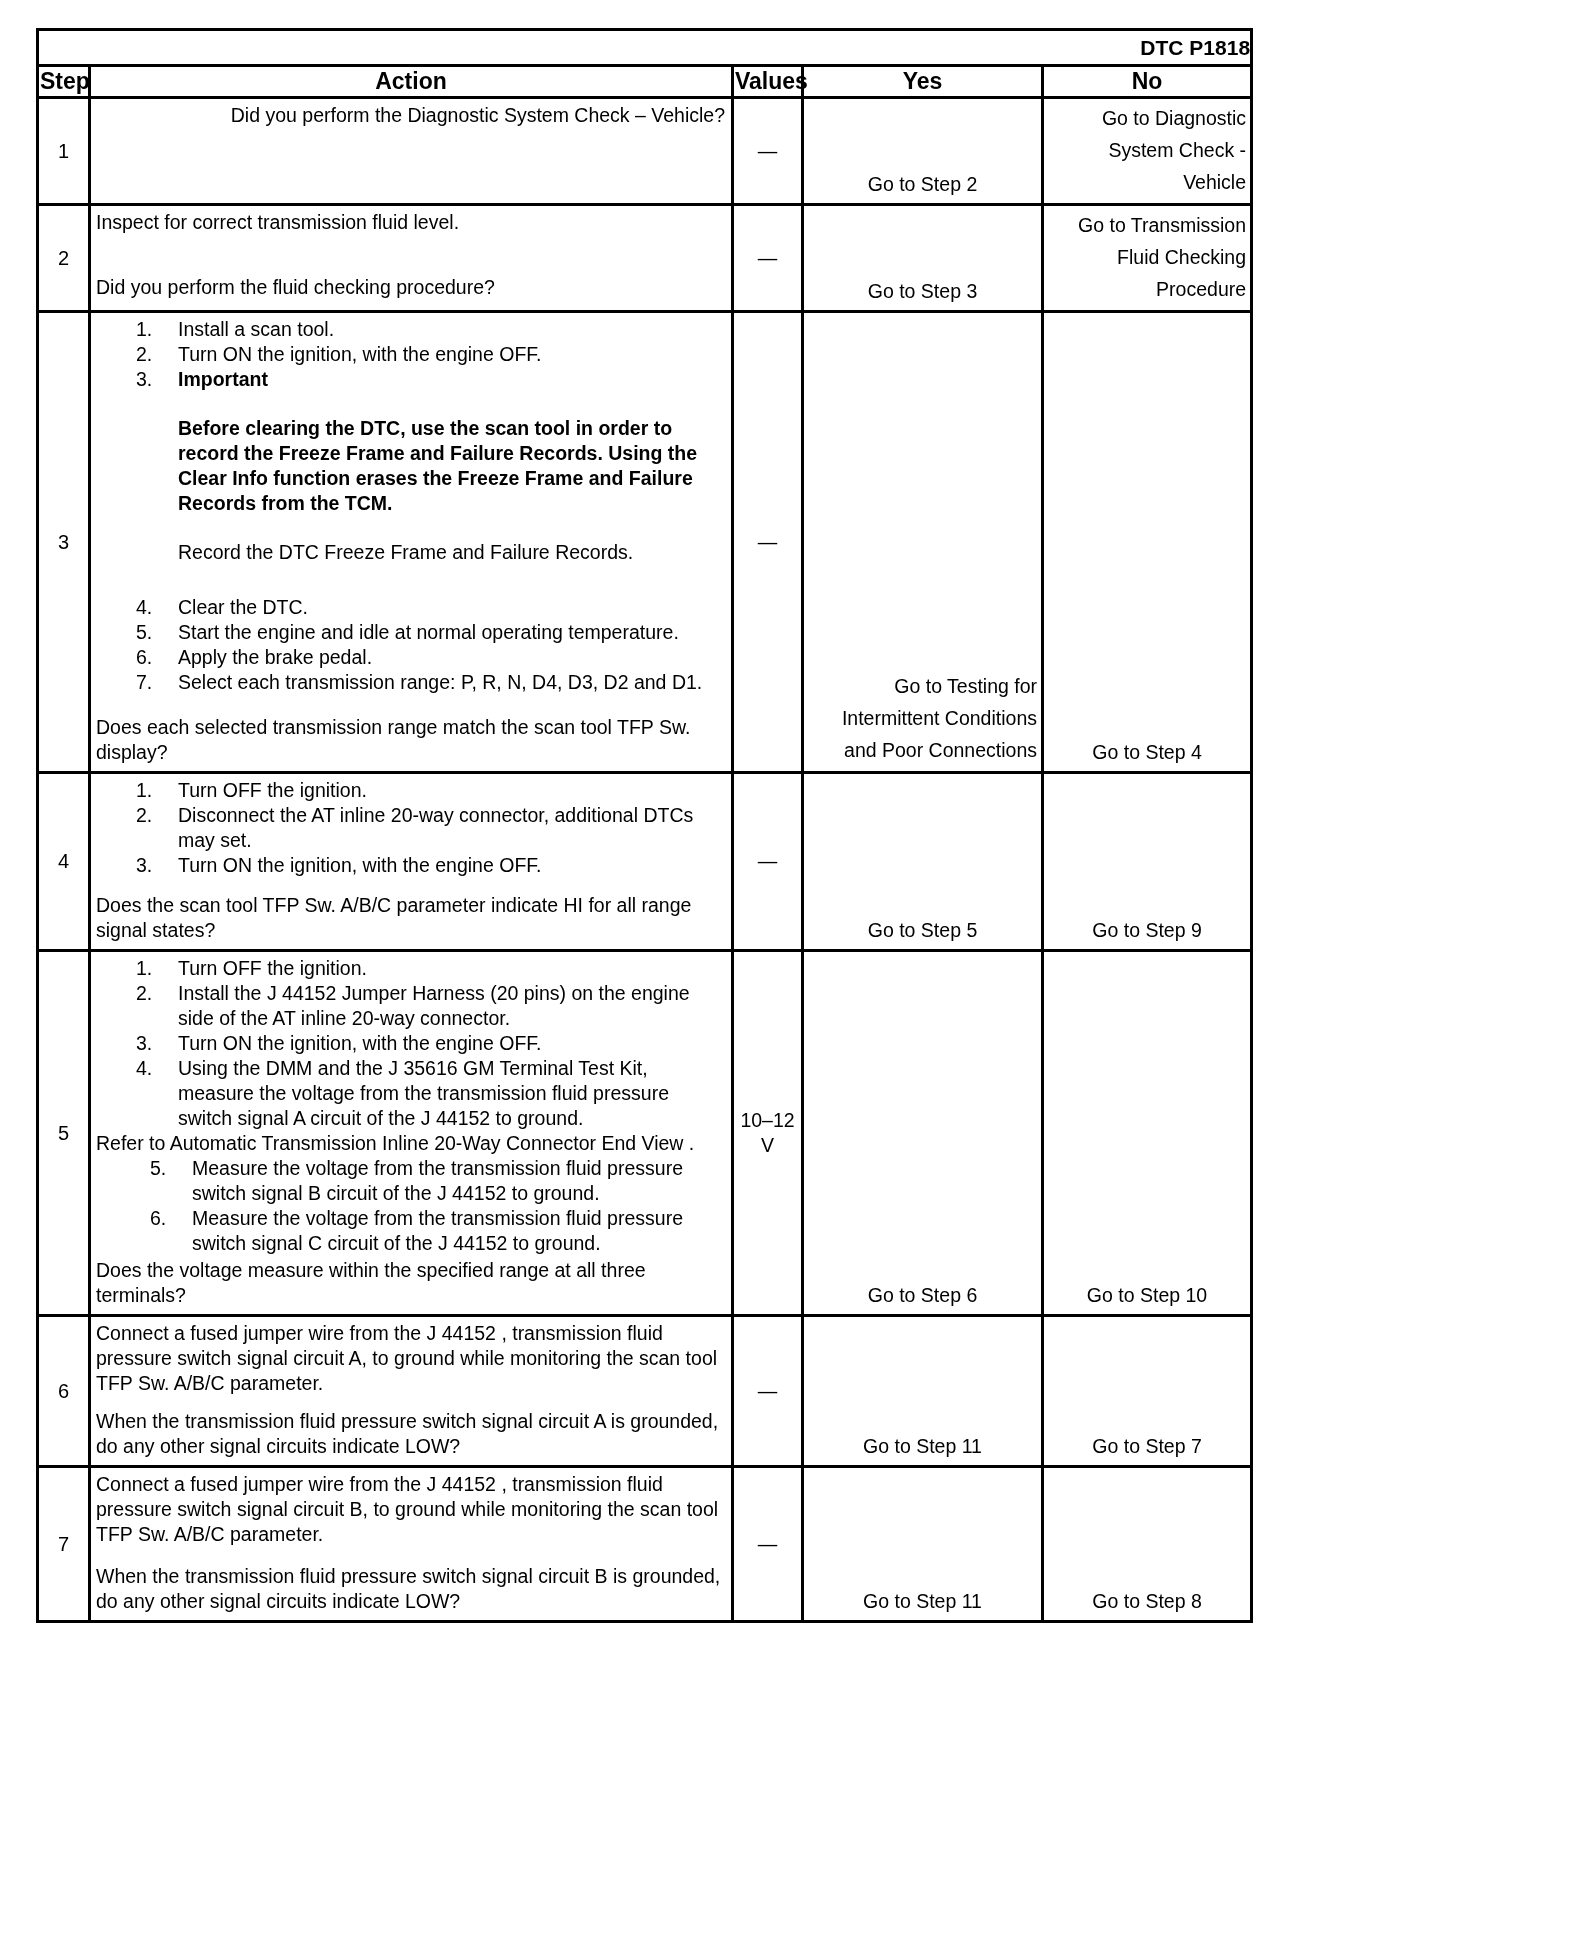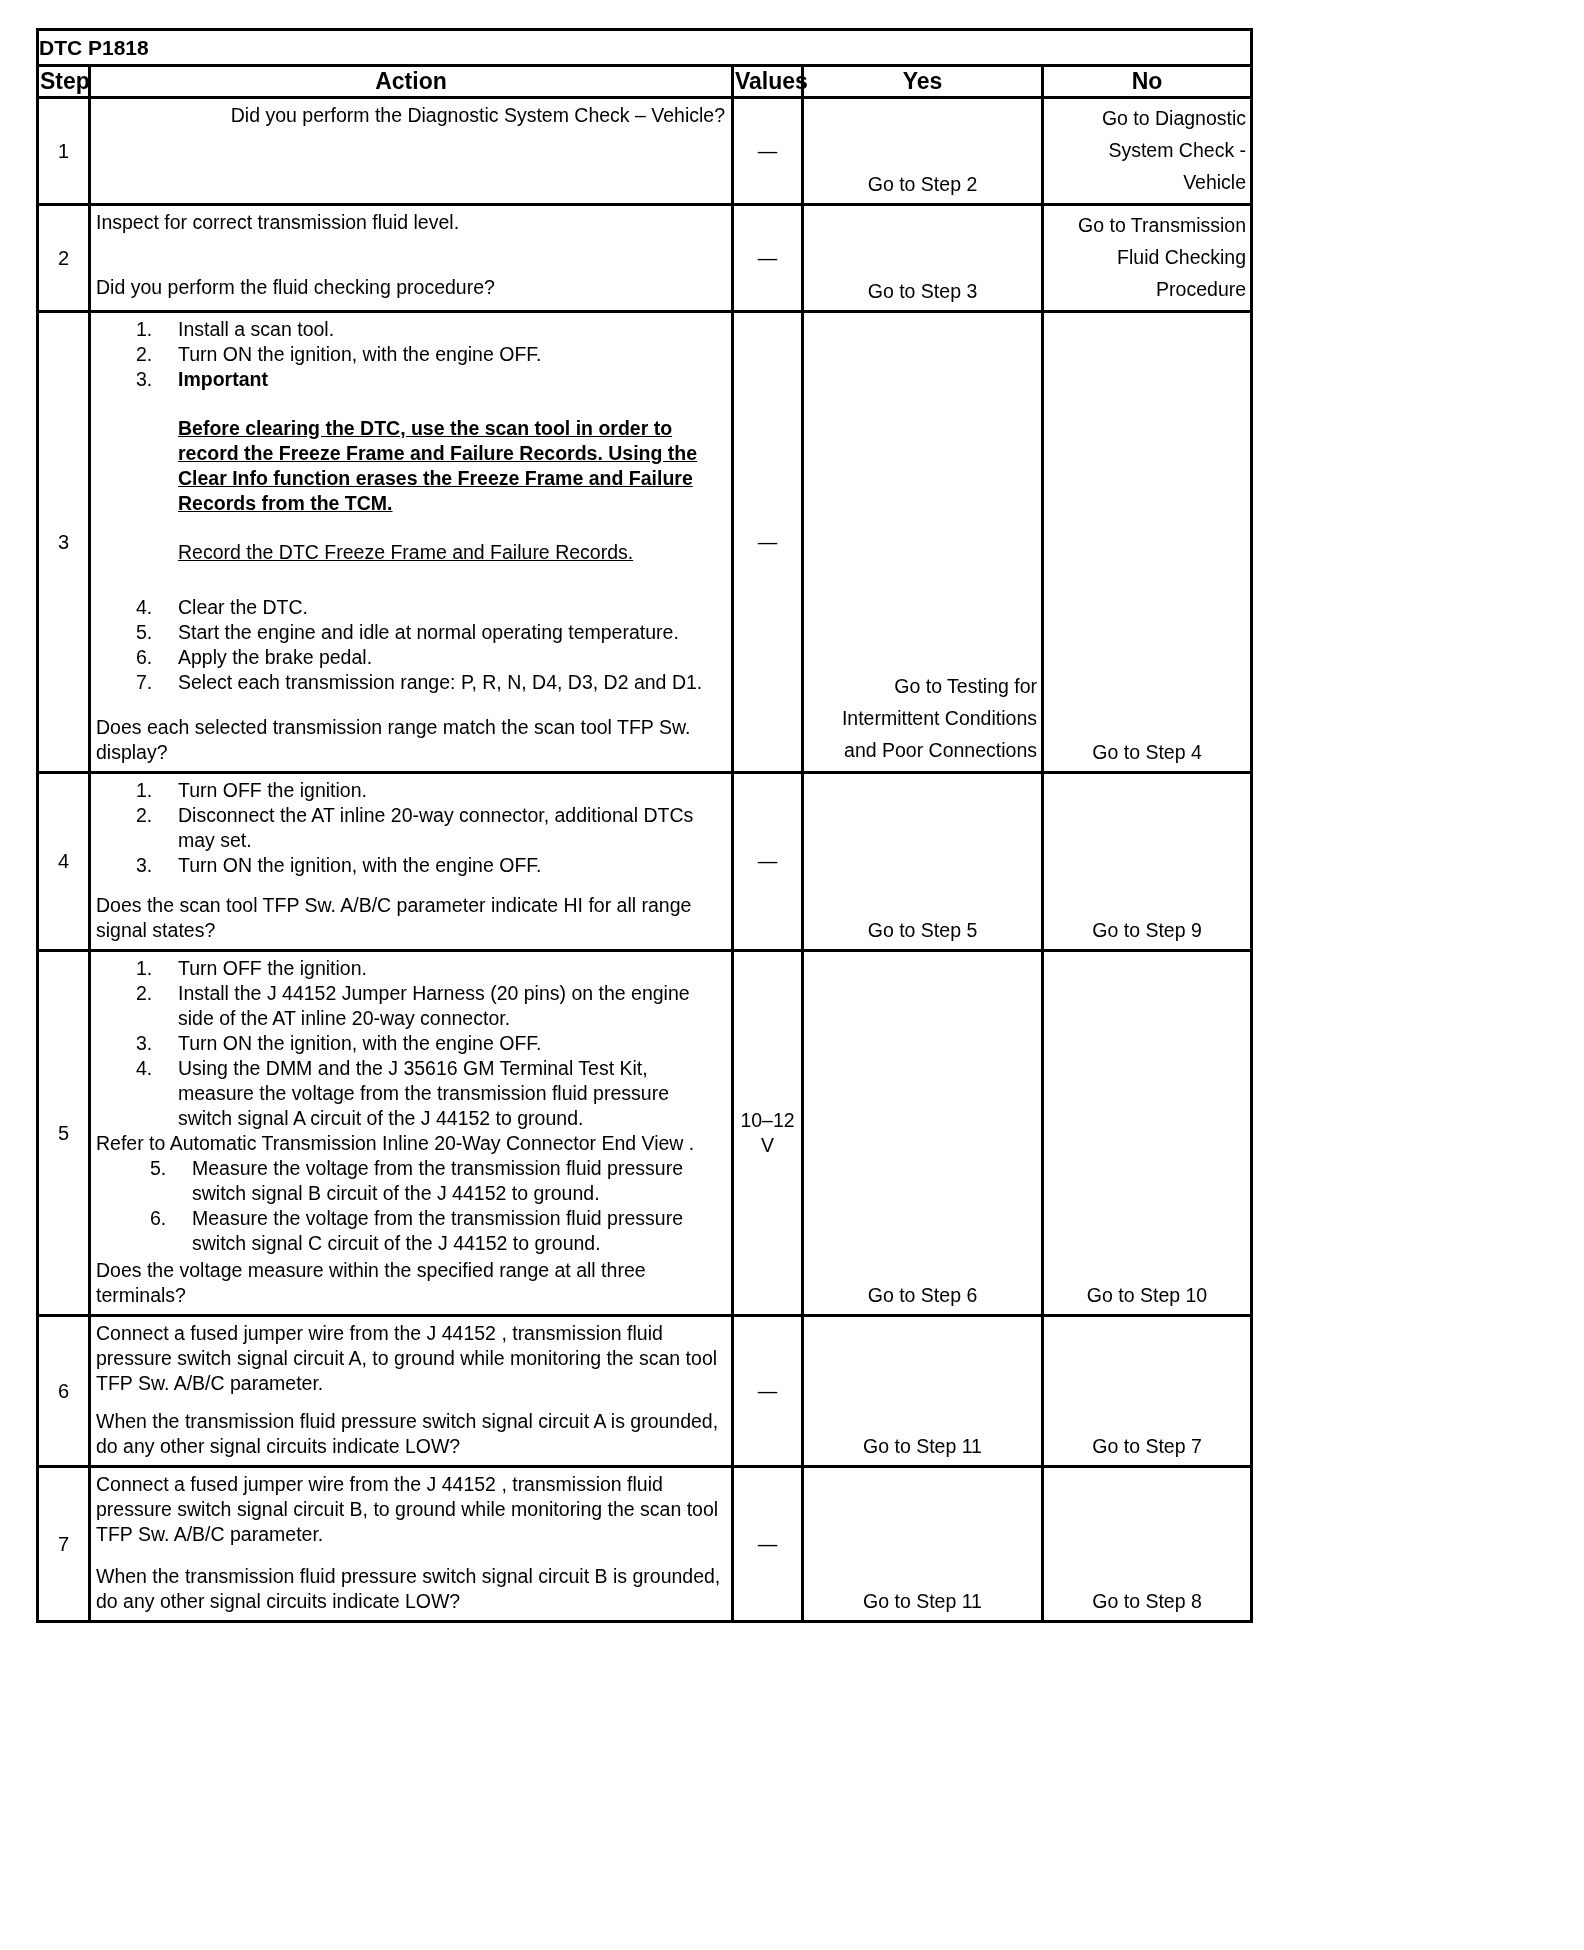--- a/index.html
+++ b/index.html
@@ -7,21 +7,21 @@
   body {
     width:1584px; height:1950px;
     font-family:"Liberation Sans","DejaVu Sans",sans-serif;
     color:#000;
   }
   .page { padding:28px 0 0 36px; }
 
   table { border-collapse:collapse; table-layout:fixed; width:1214px; background:#fff; }
   th, td { border:3px solid #000; }
 
-  .title-row th { height:36px; font-size:21px; font-weight:bold; text-align:left; vertical-align:middle; }
+  .title-row th { height:36px; font-size:21px; font-weight:bold; text-align:right; vertical-align:middle; }
   .header-row th { height:30px; font-size:23px; font-weight:bold; text-align:center; vertical-align:middle; padding:1px; }
 
   td { font-size:19.5px; line-height:25px; vertical-align:top; }
 
   td.step  { text-align:center; vertical-align:middle; font-size:20px; }
   td.action{ vertical-align:top; padding:4px 6px 6px 5px; }
   td.values{ text-align:center; vertical-align:middle; white-space:pre-line; padding:2px; }
   td.goto  { text-align:center; vertical-align:bottom; padding:3px 4px 6px; }
   td.ref   { white-space:pre-line; line-height:32px; padding:3px 4px 5px 5px;text-align:right; }
   td.ref.top    { vertical-align:top; }
@@ -39,21 +39,21 @@
   .para { }
   .q    { margin-top:auto; padding-top:12px; }
   .r5 .q{ padding-top:2px; }
 
   .list { }
   .oli  { display:flex; padding-left:40px; }
   .oli .num { width:42px; flex-shrink:0; }
   .oli .txt { flex:1; }
   .list.deep .oli { padding-left:54px; }
 
-  .ind  { padding-left:82px;text-decoration:underline; }
+  .ind  { padding-left:82px; }
   .bold { font-weight:bold; }
   .gap  { margin-top:24px; }
   .gap2 { margin-top:30px; }
 </style>
 </head>
 <body>
 
 <div class="page">
 <table>
   <colgroup>

